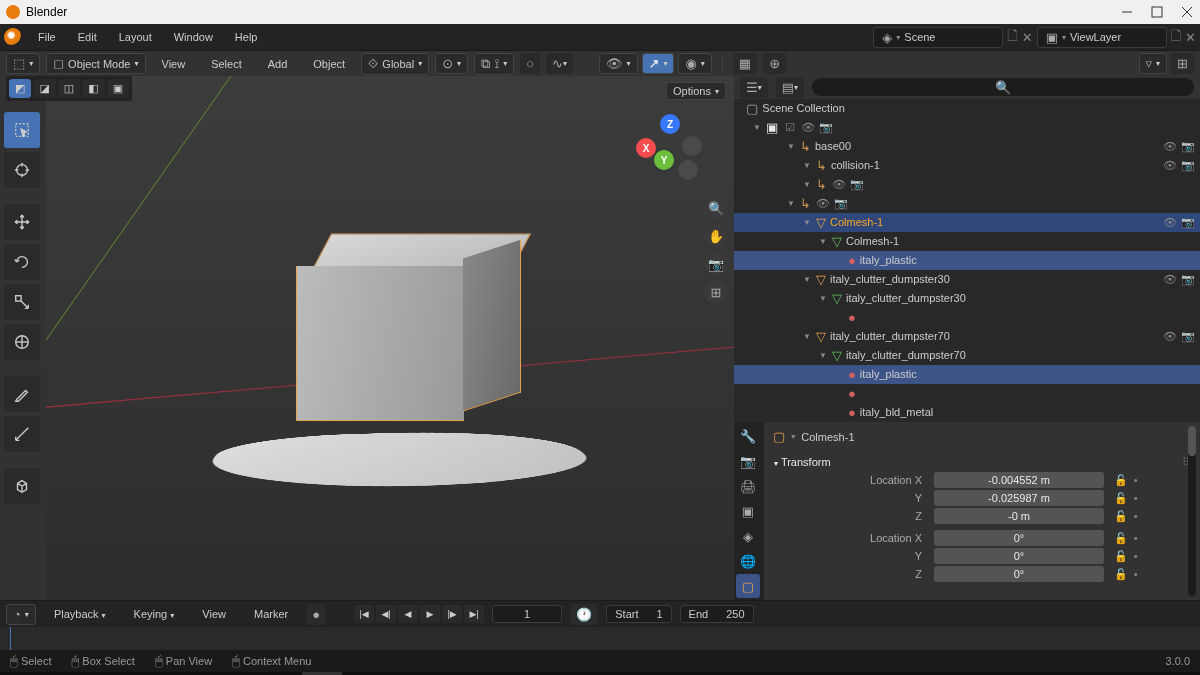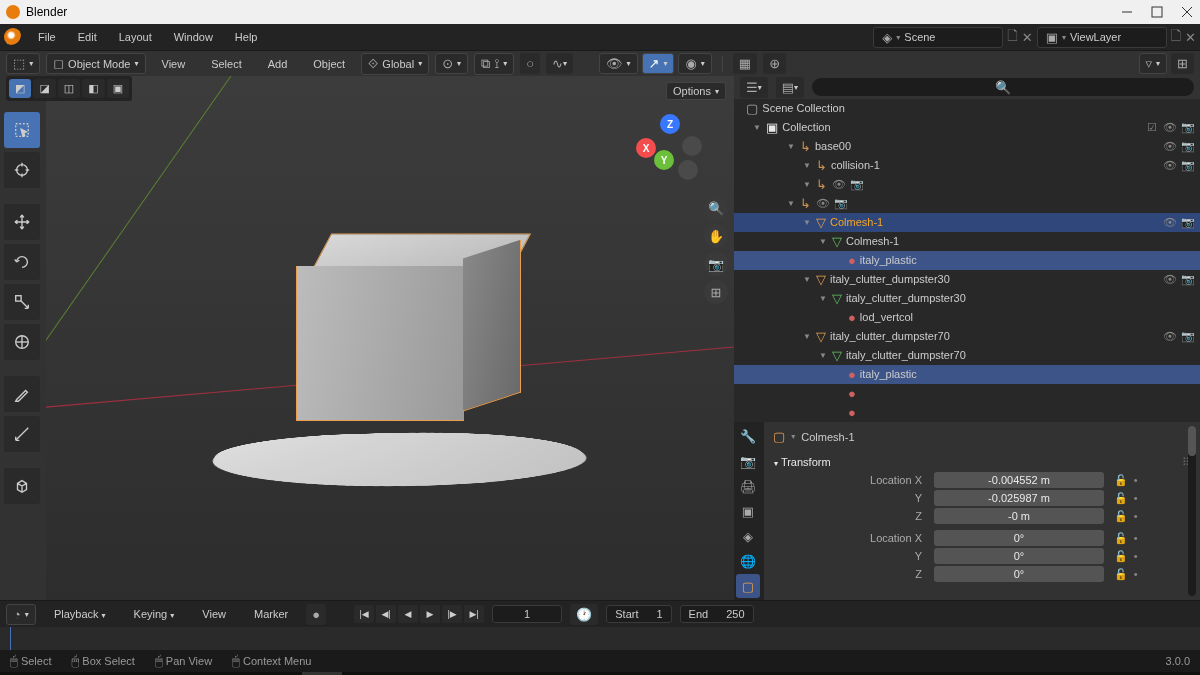--- a/index.html
+++ b/index.html
@@ -361,21 +361,20 @@
     <div class="outliner">
       <div class="outliner-row">
         <span style="width:4px"></span>
         <span class="ico">▢</span>
         <span class="ol-label">Scene Collection</span>
       </div>
       <div class="outliner-row">
         <span style="width:10px"></span>
         <span class="disclosure">▼</span>
         <span class="ico" style="color:#e8e8e8">▣</span>
-        <span class="ol-label">Collection</span>
         <div class="ol-right">
           <span class="ol-toggle">☑</span>
           <span class="ol-toggle">👁</span>
           <span class="ol-toggle">📷</span>
         </div>
       </div>
       <div id="outliner-items">
           <div class="outliner-row">
             <span style="width:44px"></span>
             <span class="disclosure">▼</span>
@@ -449,21 +448,20 @@
           <div class="outliner-row">
             <span style="width:76px"></span>
             <span class="disclosure">▼</span>
             <span class="ico" style="color:#60c060">▽</span>
             <span class="ol-label">italy_clutter_dumpster30</span>
           </div>
           <div class="outliner-row">
             <span style="width:92px"></span>
             <span style="width:10px"></span>
             <span class="ico" style="color:#d06060">●</span>
-            <span class="ol-label">lod_vertcol</span>
           </div>
           <div class="outliner-row">
             <span style="width:60px"></span>
             <span class="disclosure">▼</span>
             <span class="ico" style="color:#e8a050">▽</span>
             <span class="ol-label">italy_clutter_dumpster70</span>
             <div class="ol-right">
               <span class="ol-toggle">👁</span>
               <span class="ol-toggle">📷</span>
             </div>
@@ -482,20 +480,21 @@
           </div>
           <div class="outliner-row">
             <span style="width:92px"></span>
             <span style="width:10px"></span>
             <span class="ico" style="color:#d06060">●</span>
           </div>
           <div class="outliner-row">
             <span style="width:92px"></span>
             <span style="width:10px"></span>
             <span class="ico" style="color:#d06060">●</span>
+            <span class="ol-label">italy_bld_metal</span>
           </div>
           <div class="outliner-row">
             <span style="width:60px"></span>
           </div>
         </div>
 
     </div>
 
     <div class="properties">
       <div class="prop-tabs">

